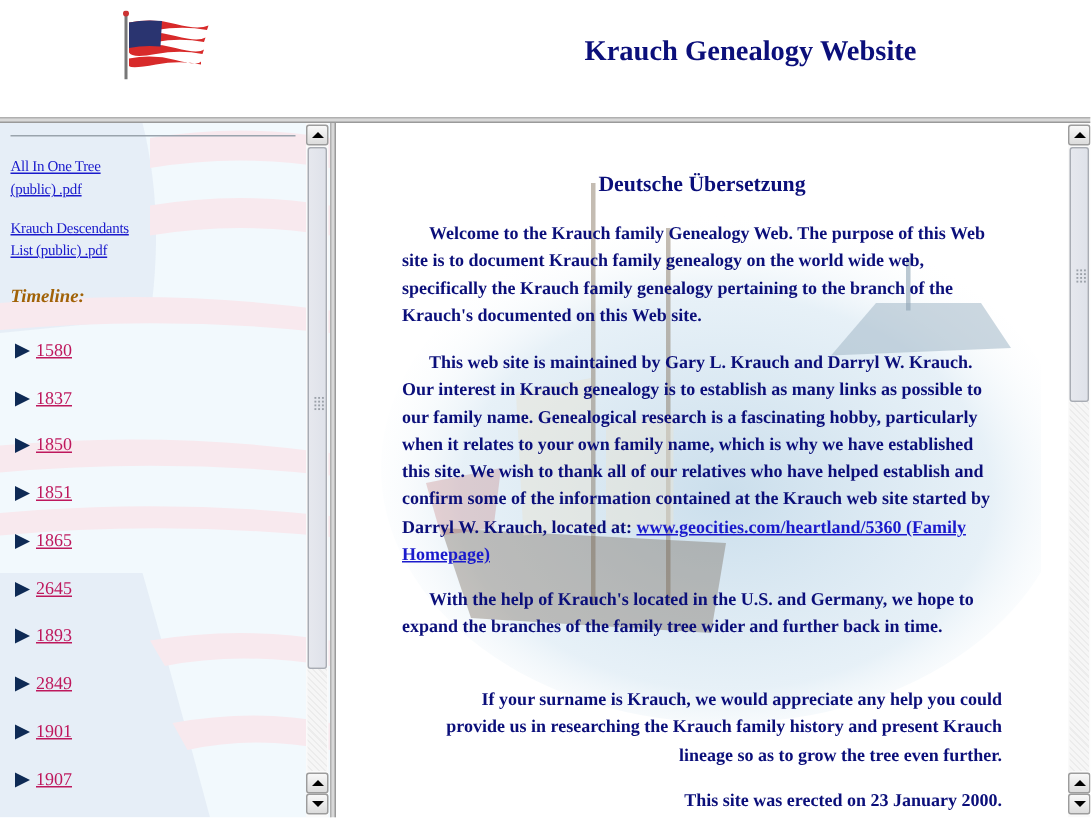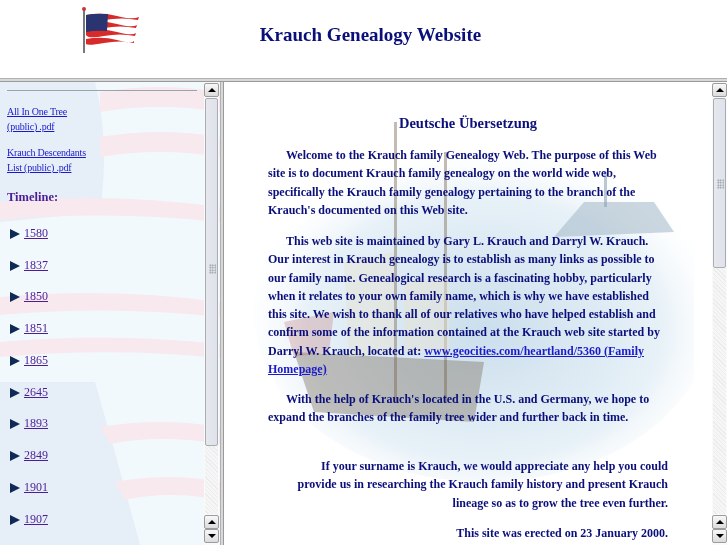--- a/index.html
+++ b/index.html
@@ -1,32 +1,32 @@
 <!DOCTYPE html>
 <html><head>
 <meta charset="utf-8">
 <style>
   html, body { margin:0; padding:0; }
   body { width:727px; height:545px; overflow:hidden; background:#ffffff; position:relative; font-family:"Liberation Serif", serif; }
   .topframe { position:absolute; left:0; top:0; width:727px; height:78px; background:#fff; }
   .flag { position:absolute; left:82px; top:7px; width:58px; height:46px; }
-  .site-title { position:absolute; left:0; width:611px; top:24px; text-align:center; padding-left:130px; box-sizing:border-box;
+  .site-title { position:absolute; left:0; width:611px; top:24px; text-align:right; padding-left:130px; box-sizing:border-box;
     color:#0b0f7a; font-weight:bold; font-size:19px; font-family:"Liberation Serif", serif; }
   .hsep { position:absolute; left:0; top:78px; width:727px; height:4px; background:#d8d8d8; border-top:1px solid #b0b0b0; border-bottom:1px solid #9a9a9a; box-sizing:border-box; }
 
   .leftframe { position:absolute; left:0; top:82px; width:220px; height:463px; overflow:hidden;
     background:#f1f8fc; }
   .leftbg { position:absolute; inset:0; }
   .leftcontent { position:absolute; left:0; top:0; width:204px; }
   .topline { position:absolute; left:7px; top:8px; width:190px; height:1px; background:#9aa4ad; }
   .pdflink { position:absolute; left:7px; font-family:Liberation Serif, serif; font-size:10px; color:#1a1acc; text-decoration:underline; line-height:15px; letter-spacing:-0.2px; }
-  .timeline-label { position:absolute; left:7px; top:108px; font-weight:bold; color:#4c1d95; font-size:12.5px; }
+  .timeline-label { position:absolute; left:7px; top:108px; font-weight:bold; color:#a16207; font-size:12.5px;font-style:italic; }
   .tl-item { position:absolute; left:10px; display:flex; align-items:center; }
   .tl-arrow { width:0; height:0; border-top:5px solid transparent; border-bottom:5px solid transparent; border-left:10px solid #0e2a55; margin-right:4px; }
-  .tl-link { color:#4c1d95; text-decoration:underline; font-size:12px; }
+  .tl-link { color:#be185d; text-decoration:underline; font-size:12px; }
 
   .vsep { position:absolute; left:220px; top:82px; width:4px; height:463px; background:#d8d8d8; border-left:1px solid #b0b0b0; border-right:1px solid #9a9a9a; box-sizing:border-box; }
 
   .scrollbar { position:absolute; width:15px; background:#fafafa; }
   .sb-btn { position:absolute; left:0; width:15px; height:14px; background:linear-gradient(#f8f8f8,#dcdcdc); border:1px solid #9c9c9c; box-sizing:border-box; border-radius:2px; }
   .sb-btn .tri-up { position:absolute; left:3px; top:4px; width:0; height:0; border-left:4px solid transparent; border-right:4px solid transparent; border-bottom:4px solid #000; }
   .sb-btn .tri-down { position:absolute; left:3px; top:4px; width:0; height:0; border-left:4px solid transparent; border-right:4px solid transparent; border-top:4px solid #000; }
   .sb-thumb { position:absolute; left:1px; width:13px; background:linear-gradient(90deg,#e6e8ee,#dfe2ea); border:1px solid #a8acb4; box-sizing:border-box; border-radius:2px; }
   .grip { position:absolute; left:3px; width:7px; height:10px;
     background-image:radial-gradient(#9aa0a8 0.8px, transparent 0.9px); background-size:2.5px 2.5px; }

